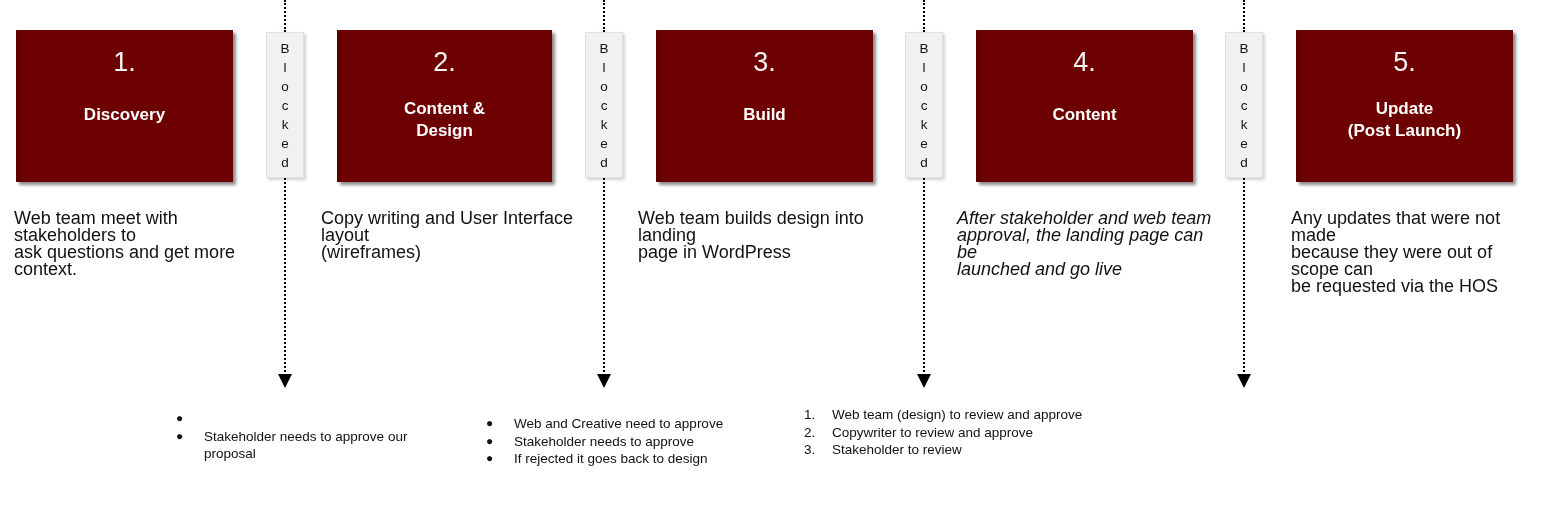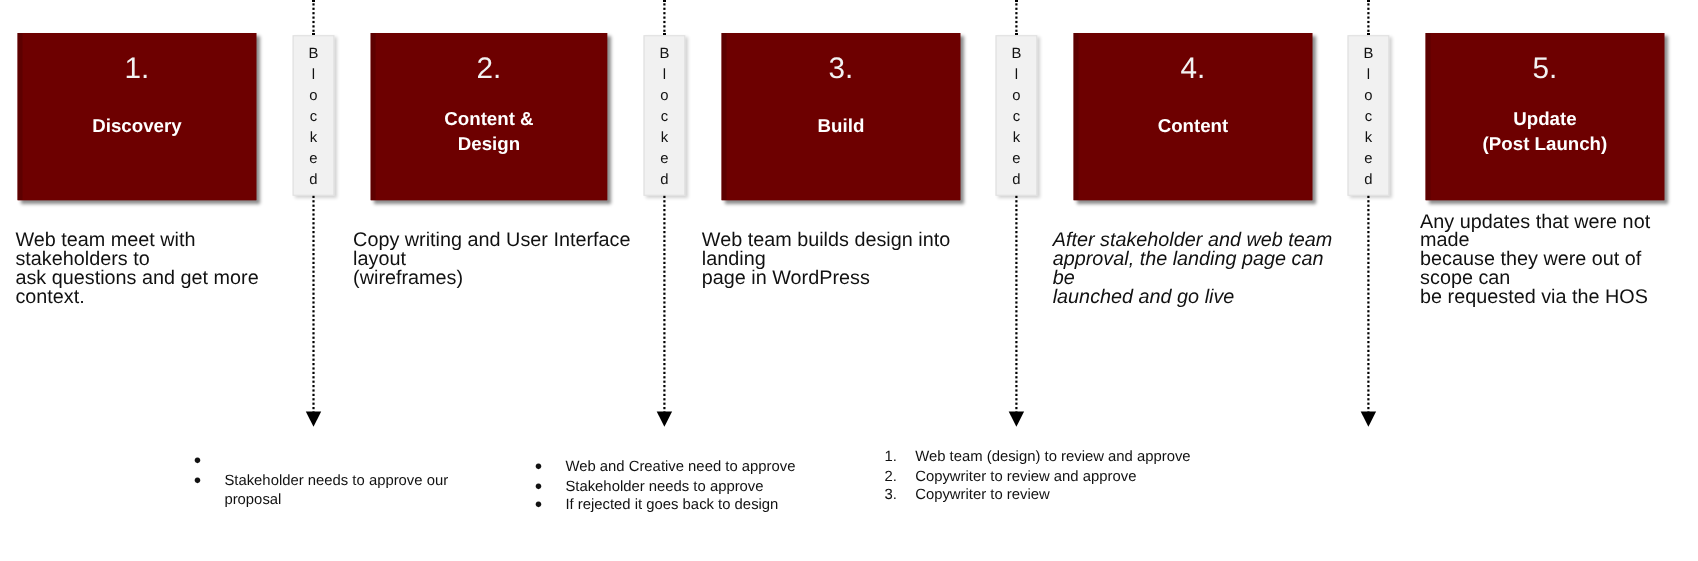--- a/index.html
+++ b/index.html
@@ -205,21 +205,21 @@
     <span class="bl-letter">d</span>
   </div>
   <div class="dotline" style="left:1243px; top:178px; height:198px;"></div>
   <div class="arrowhead" style="left:1237px; top:374px;"></div>
 
   <div class="stage-box" style="left:1296px; top:30px; width:217px; height:152px;">
     <div class="stage-num">5.</div>
     <div class="stage-title two-line" style="white-space:pre-line;">Update
 (Post Launch)</div>
   </div>
-  <div class="caption" style="left:1291px; top:193px; width:250px;">Any updates that were not made
+  <div class="caption" style="left:1291px; top:210px; width:250px;">Any updates that were not made
 because they were out of scope can
 be requested via the HOS</div>
 
   <div class="gate-list bulleted" style="left:170px; top:410px; width:245px;">
     <div class="gl-item">
       <span class="gl-marker">●</span>
     </div>
     <div class="gl-item">
       <span class="gl-marker">●</span>
       <span class="gl-text">Stakeholder needs to approve our proposal</span>
@@ -245,17 +245,17 @@
     <div class="gl-item">
       <span class="gl-marker">1.</span>
       <span class="gl-text">Web team (design) to review and approve</span>
     </div>
     <div class="gl-item">
       <span class="gl-marker">2.</span>
       <span class="gl-text">Copywriter to review and approve</span>
     </div>
     <div class="gl-item">
       <span class="gl-marker">3.</span>
-      <span class="gl-text">Copywriter to review</span>
+      <span class="gl-text">Stakeholder to review</span>
     </div>
   </div>
 
 </div>
 
 </body></html>

